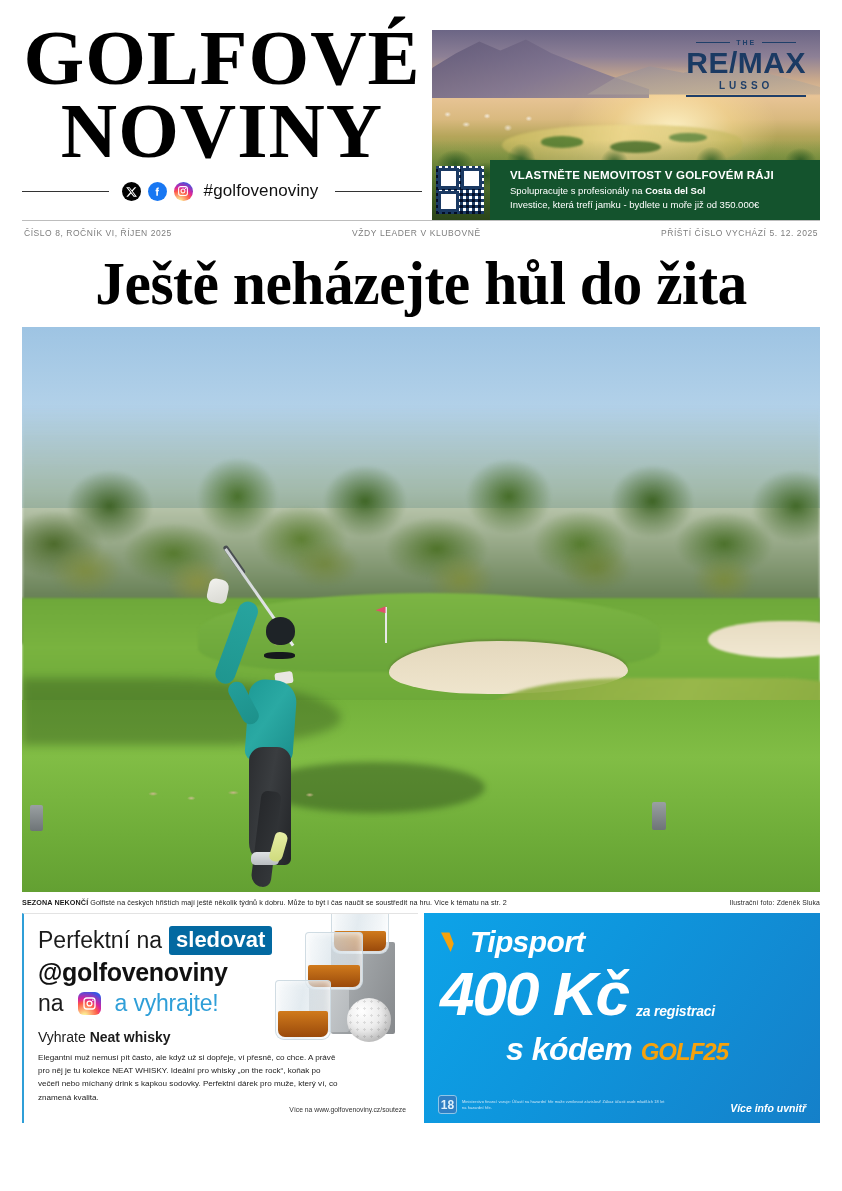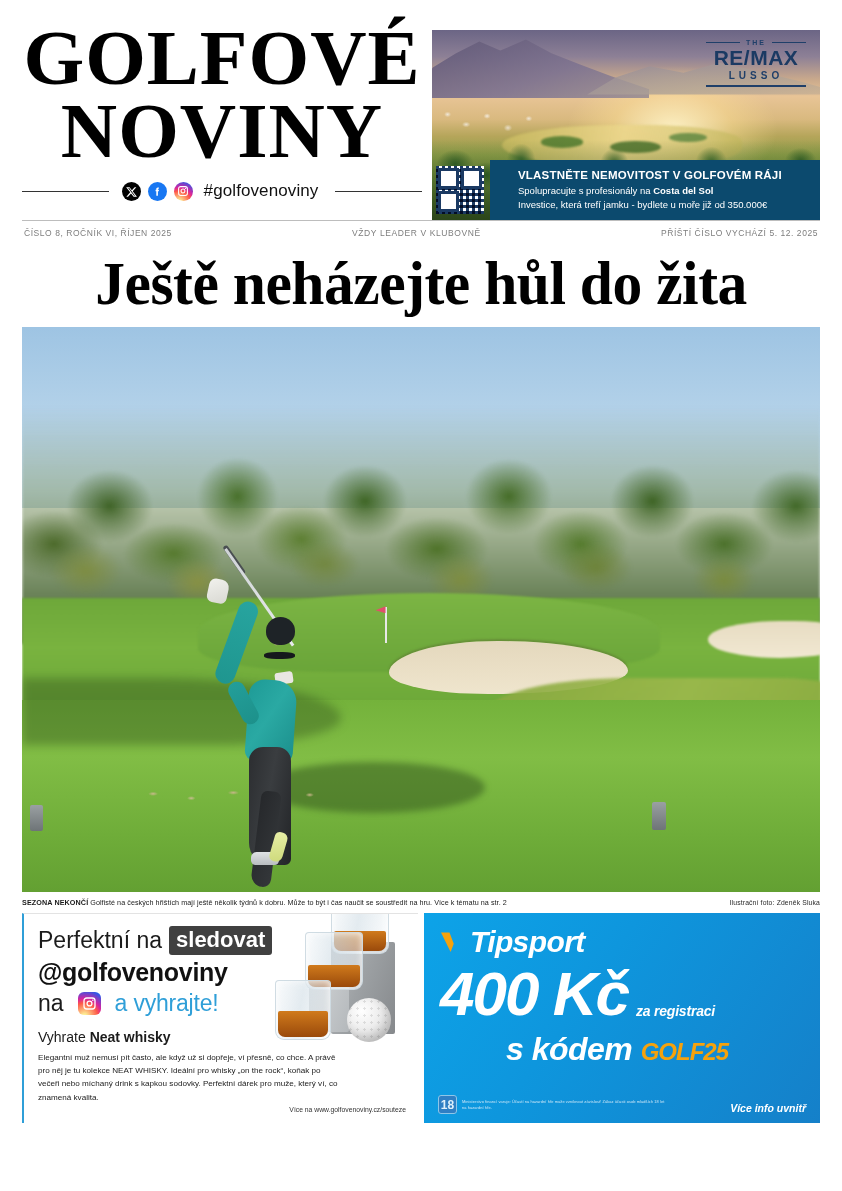--- a/index.html
+++ b/index.html
@@ -158,21 +158,21 @@
     text-align:center;color:#1b3a63;
     font-family:"Liberation Sans", sans-serif;
   }
   .rl-the{
     display:flex;align-items:center;gap:6px;
     font-size:7px;letter-spacing:2px;font-weight:bold;color:#1f3f69;
     justify-content:center;
   }
   .rl-the .dash{height:1px;width:34px;background:#1f3f69;}
   .rl-main{
-    font-size:21px;font-weight:bold;letter-spacing:0.5px;
+    font-size:30px;font-weight:bold;letter-spacing:0.5px;
     color:#1b3a63;line-height:1.05;margin:1px 0;
   }
   .rl-lusso{
     font-size:10px;letter-spacing:4px;font-weight:bold;color:#1f3f69;
     border-bottom:2px solid #1f3f69;padding-bottom:4px;
   }
   .remax-band{
     position:absolute;left:0;bottom:0;width:100%;height:60px;
     display:flex;align-items:center;
   }
@@ -189,23 +189,23 @@
     content:"";position:absolute;width:15px;height:15px;
     border:3px solid #1b3a63;background:#fff;
   }
   .remax-qr::before{left:2px;top:2px;}
   .remax-qr::after{right:2px;top:2px;}
   .remax-qr .qr3{
     position:absolute;left:2px;bottom:2px;width:15px;height:15px;
     border:3px solid #1b3a63;background:#fff;
   }
   .remax-txtbox{
-    flex:1 1 auto;background:#0c4a6e;color:#fff;
+    flex:1 1 auto;background:#14532d;color:#fff;
     height:60px;margin-left:6px;
-    padding:6px 28px;box-sizing:border-box;
+    padding:6px 20px;box-sizing:border-box;
     display:flex;flex-direction:column;justify-content:center;
   }
   .rx-h{font-size:11.5px;font-weight:bold;letter-spacing:.2px;line-height:1.35;}
   .rx-s{font-size:9.5px;line-height:1.5;}
   .rx-s b{font-weight:bold;}
   .rx-t{font-size:9.5px;line-height:1.5;}
 
   
   .infobar{
     display:flex;justify-content:space-between;align-items:center;
@@ -433,21 +433,21 @@
     border-left:2px solid #2f9fd8;
     border-top:1px solid #e3e3e3;
     position:relative;overflow:hidden;background:#fff;
     padding:12px 8px 8px 14px;box-sizing:border-box;
   }
   .ia-l1{
     font-size:23px;color:#1b1b1b;font-weight:400;line-height:1.18;
     display:flex;align-items:center;gap:7px;white-space:nowrap;
   }
   .ia-hl{
-    background:#404040;color:#fff;font-weight:bold;
+    background:#0369a1;color:#fff;font-weight:bold;
     padding:1px 7px 2px 7px;border-radius:3px;font-size:22px;
   }
   .ia-l2{
     font-size:25px;font-weight:bold;color:#111;line-height:1.2;margin-top:2px;
     letter-spacing:-0.3px;
   }
   .ia-l3{
     display:flex;align-items:center;gap:14px;margin-top:3px;
     font-size:23px;color:#1b1b1b;white-space:nowrap;
   }

